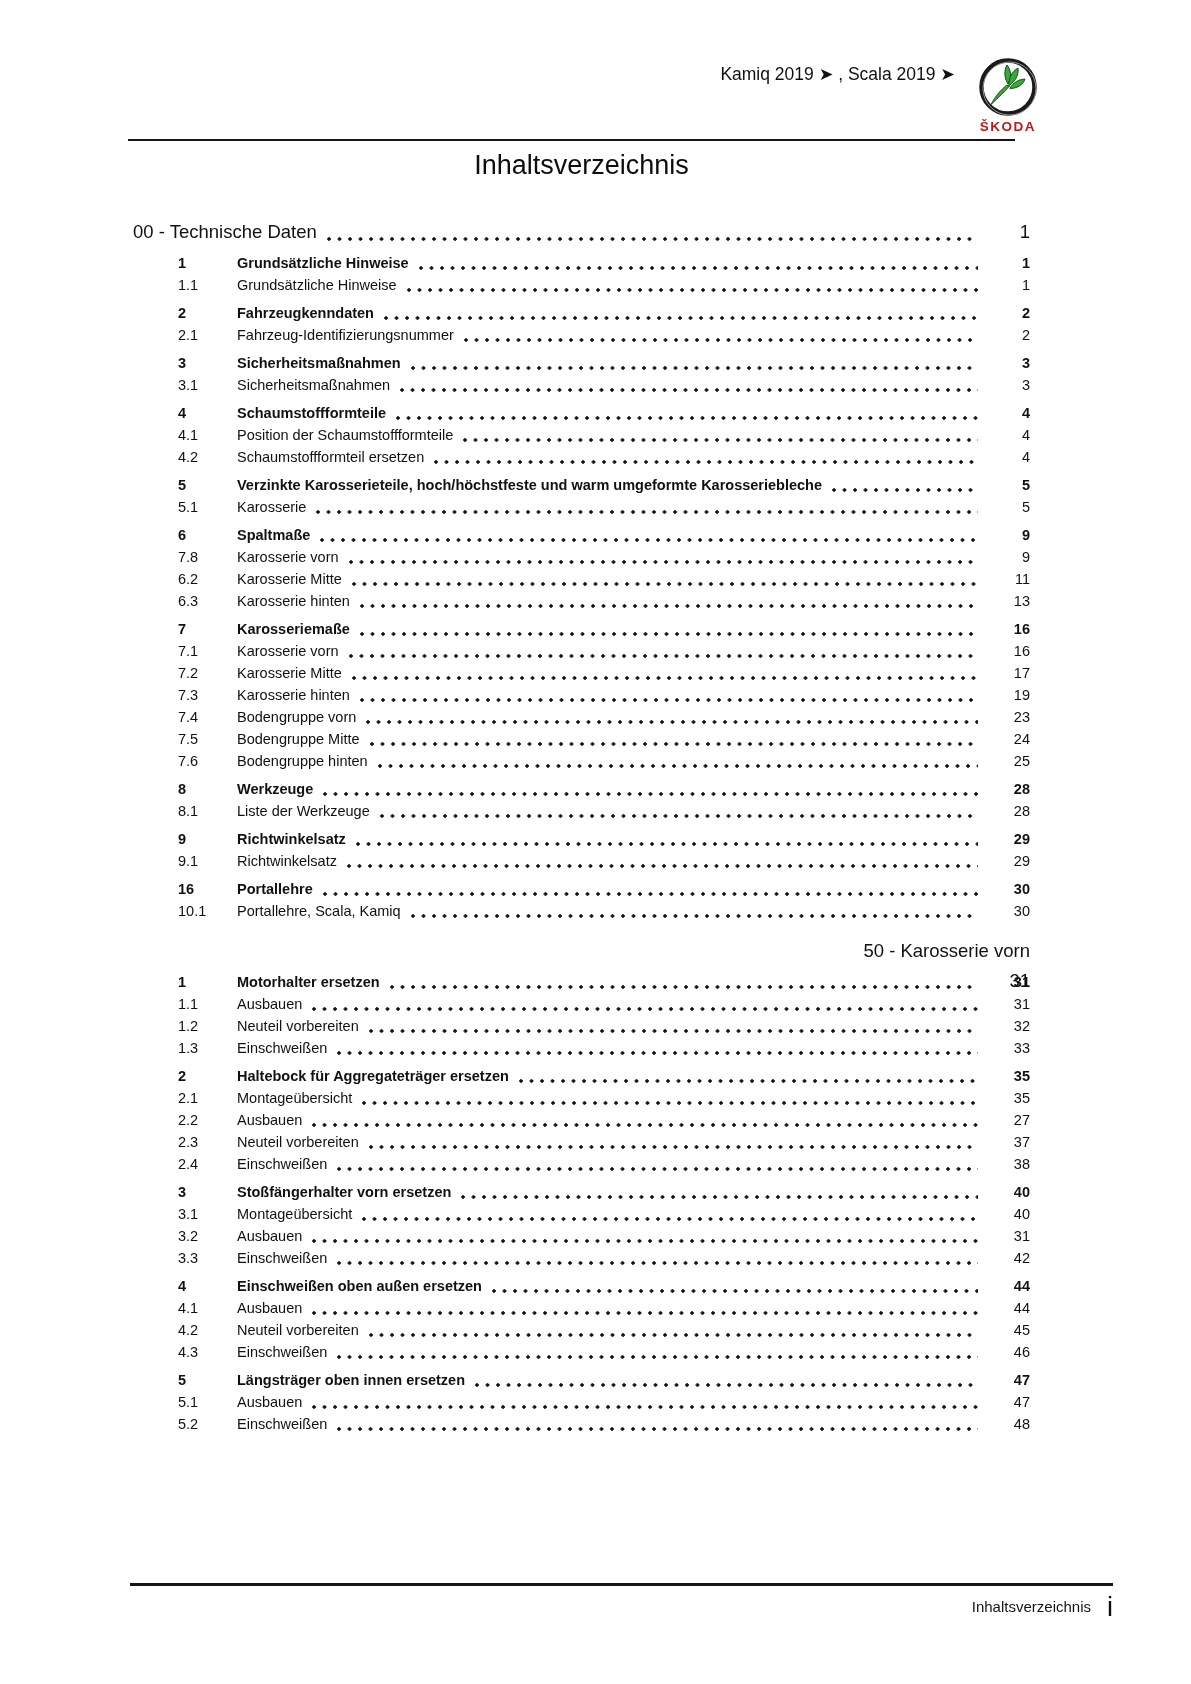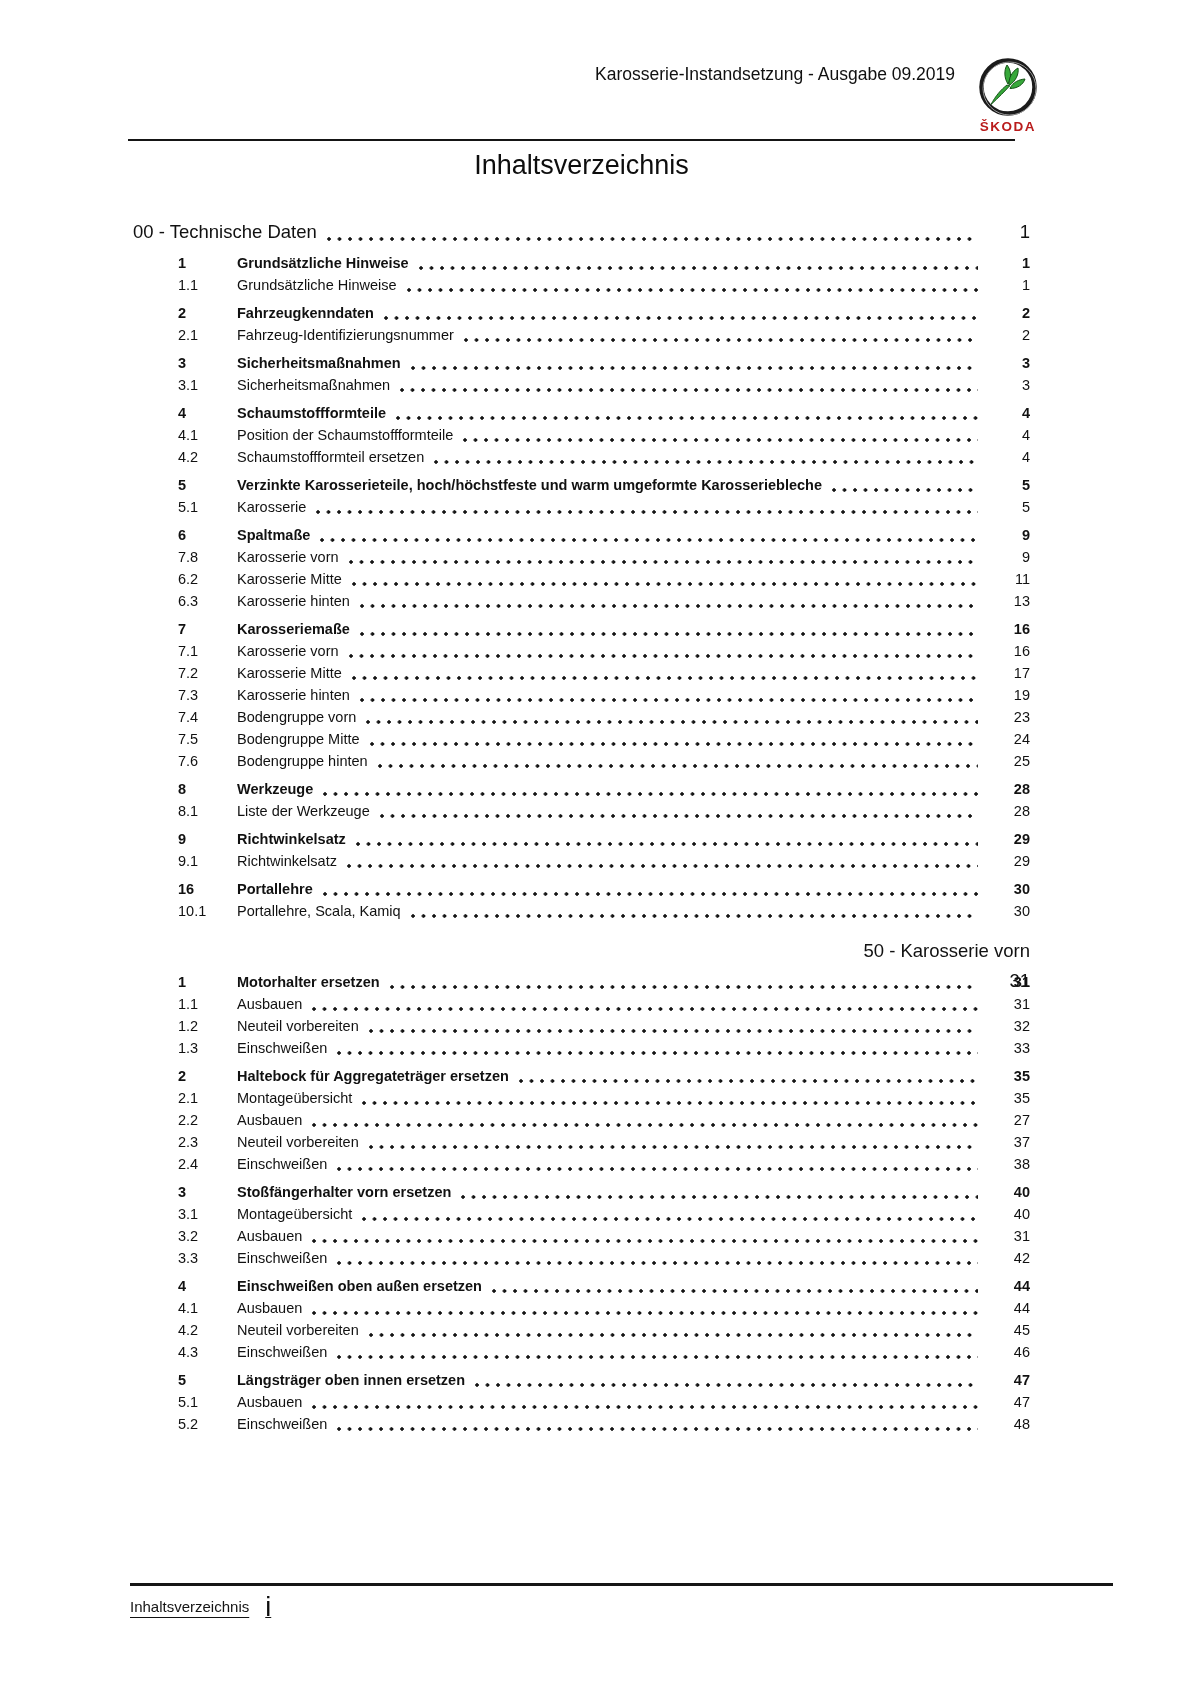--- a/index.html
+++ b/index.html
@@ -120,41 +120,40 @@
     top: 1583px;
     left: 130px;
     width: 983px;
     border-top: 3px solid #151515;
   }
   .footer {
     position: absolute;
     top: 1592px;
     left: 130px;
     width: 983px;
-    text-align: left;
-    text-decoration: underline;
+    text-align: right;
   }
   .footer-label {
     font-size: 15px;
     color: #141414;
     vertical-align: 4px;
   }
   .footer-page {
     font-size: 27px;
     color: #0d0d0d;
     margin-left: 16px;
   }
 </style>
 </head>
 <body>
 
 <div class="page">
 
   <div class="header-text">
-    <div>Karosserie-Instandsetzung - Ausgabe 09.2019</div>
+    <div>Kamiq 2019 ➤ , Scala 2019 ➤</div>
   </div>
 
   <div class="logo-block">
     <svg class="logo-circle" width="62" height="62" viewBox="0 0 62 62">
       <circle cx="31" cy="31" r="26.5" fill="#ffffff" stroke="#1b1b1b" stroke-width="4.5"></circle>
       <circle cx="31" cy="31" r="26.5" fill="none" stroke="#9a9a9a" stroke-width="1" transform="translate(1.5,1.5)"></circle>
       <g fill="#37a83a" stroke="#145216" stroke-width="1">
         <path d="M30 9 C 34 14, 35 21, 31 28 C 27 22, 27 14, 30 9 Z"></path>
         <path d="M41 12 C 42 18, 39 25, 32 29.5 C 31.5 22, 35 15.5, 41 12 Z"></path>
         <path d="M48 23 C 46 29, 40 32.5, 33 32.5 C 36 26, 42 23.5, 48 23 Z"></path>

